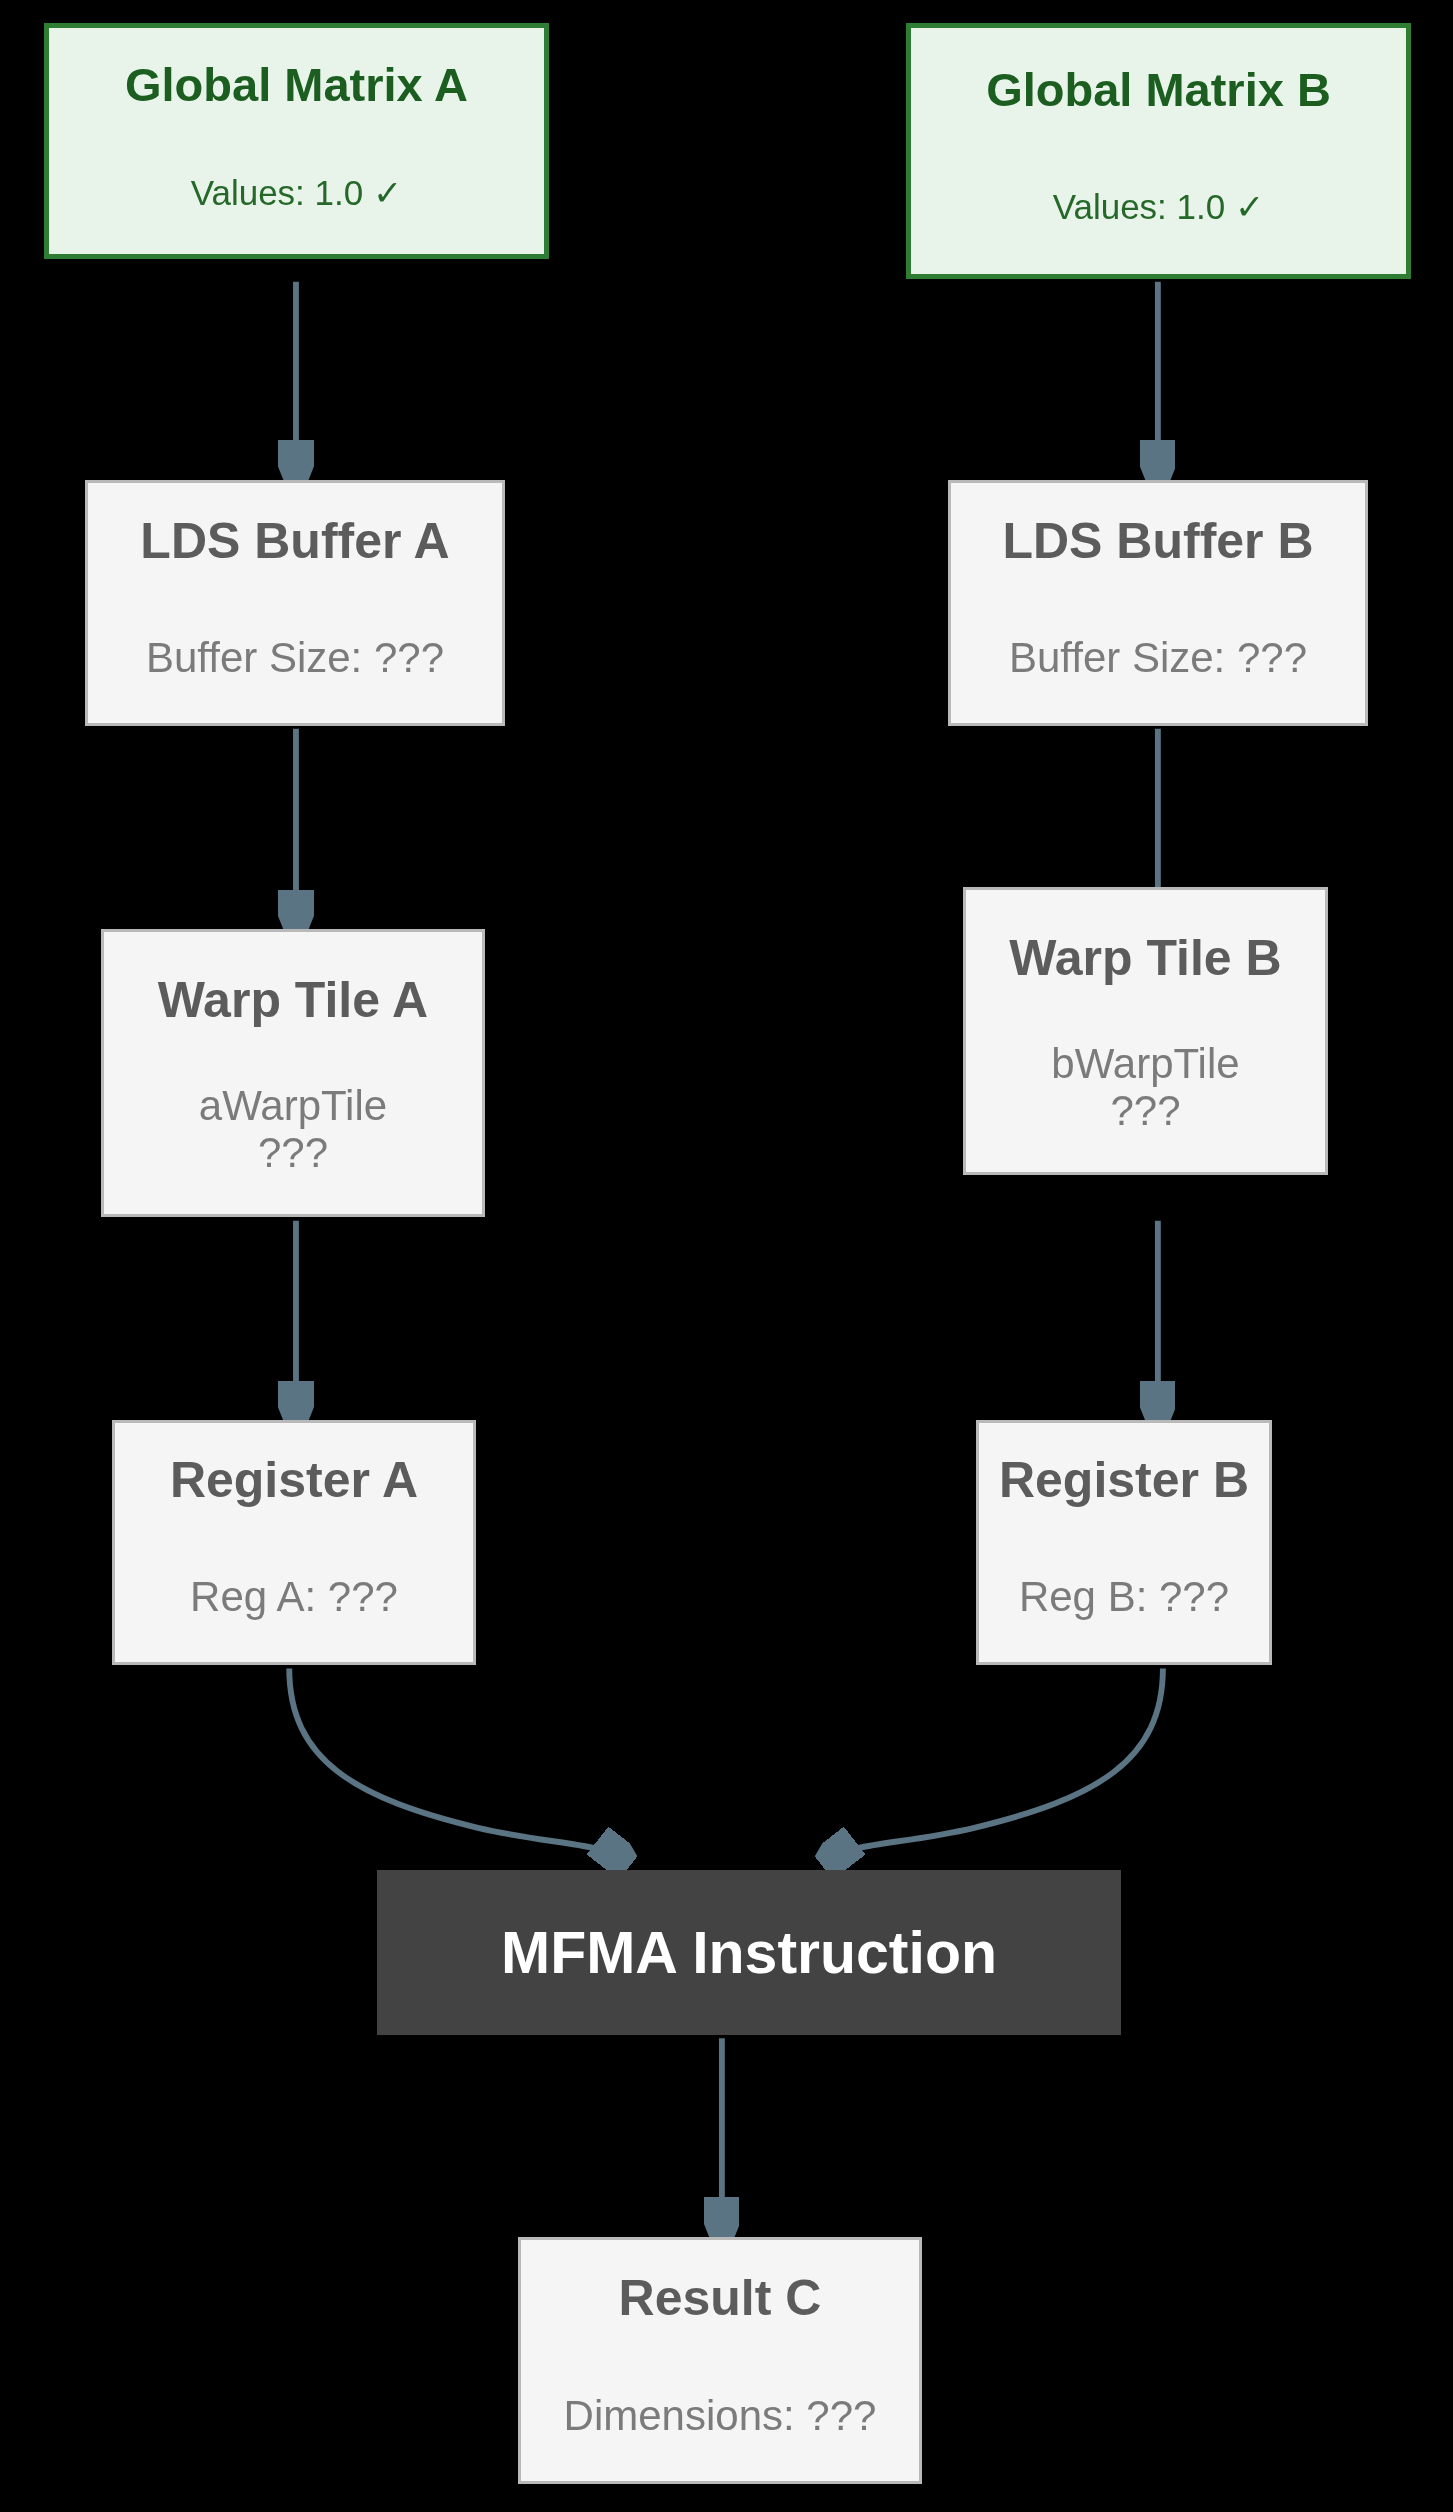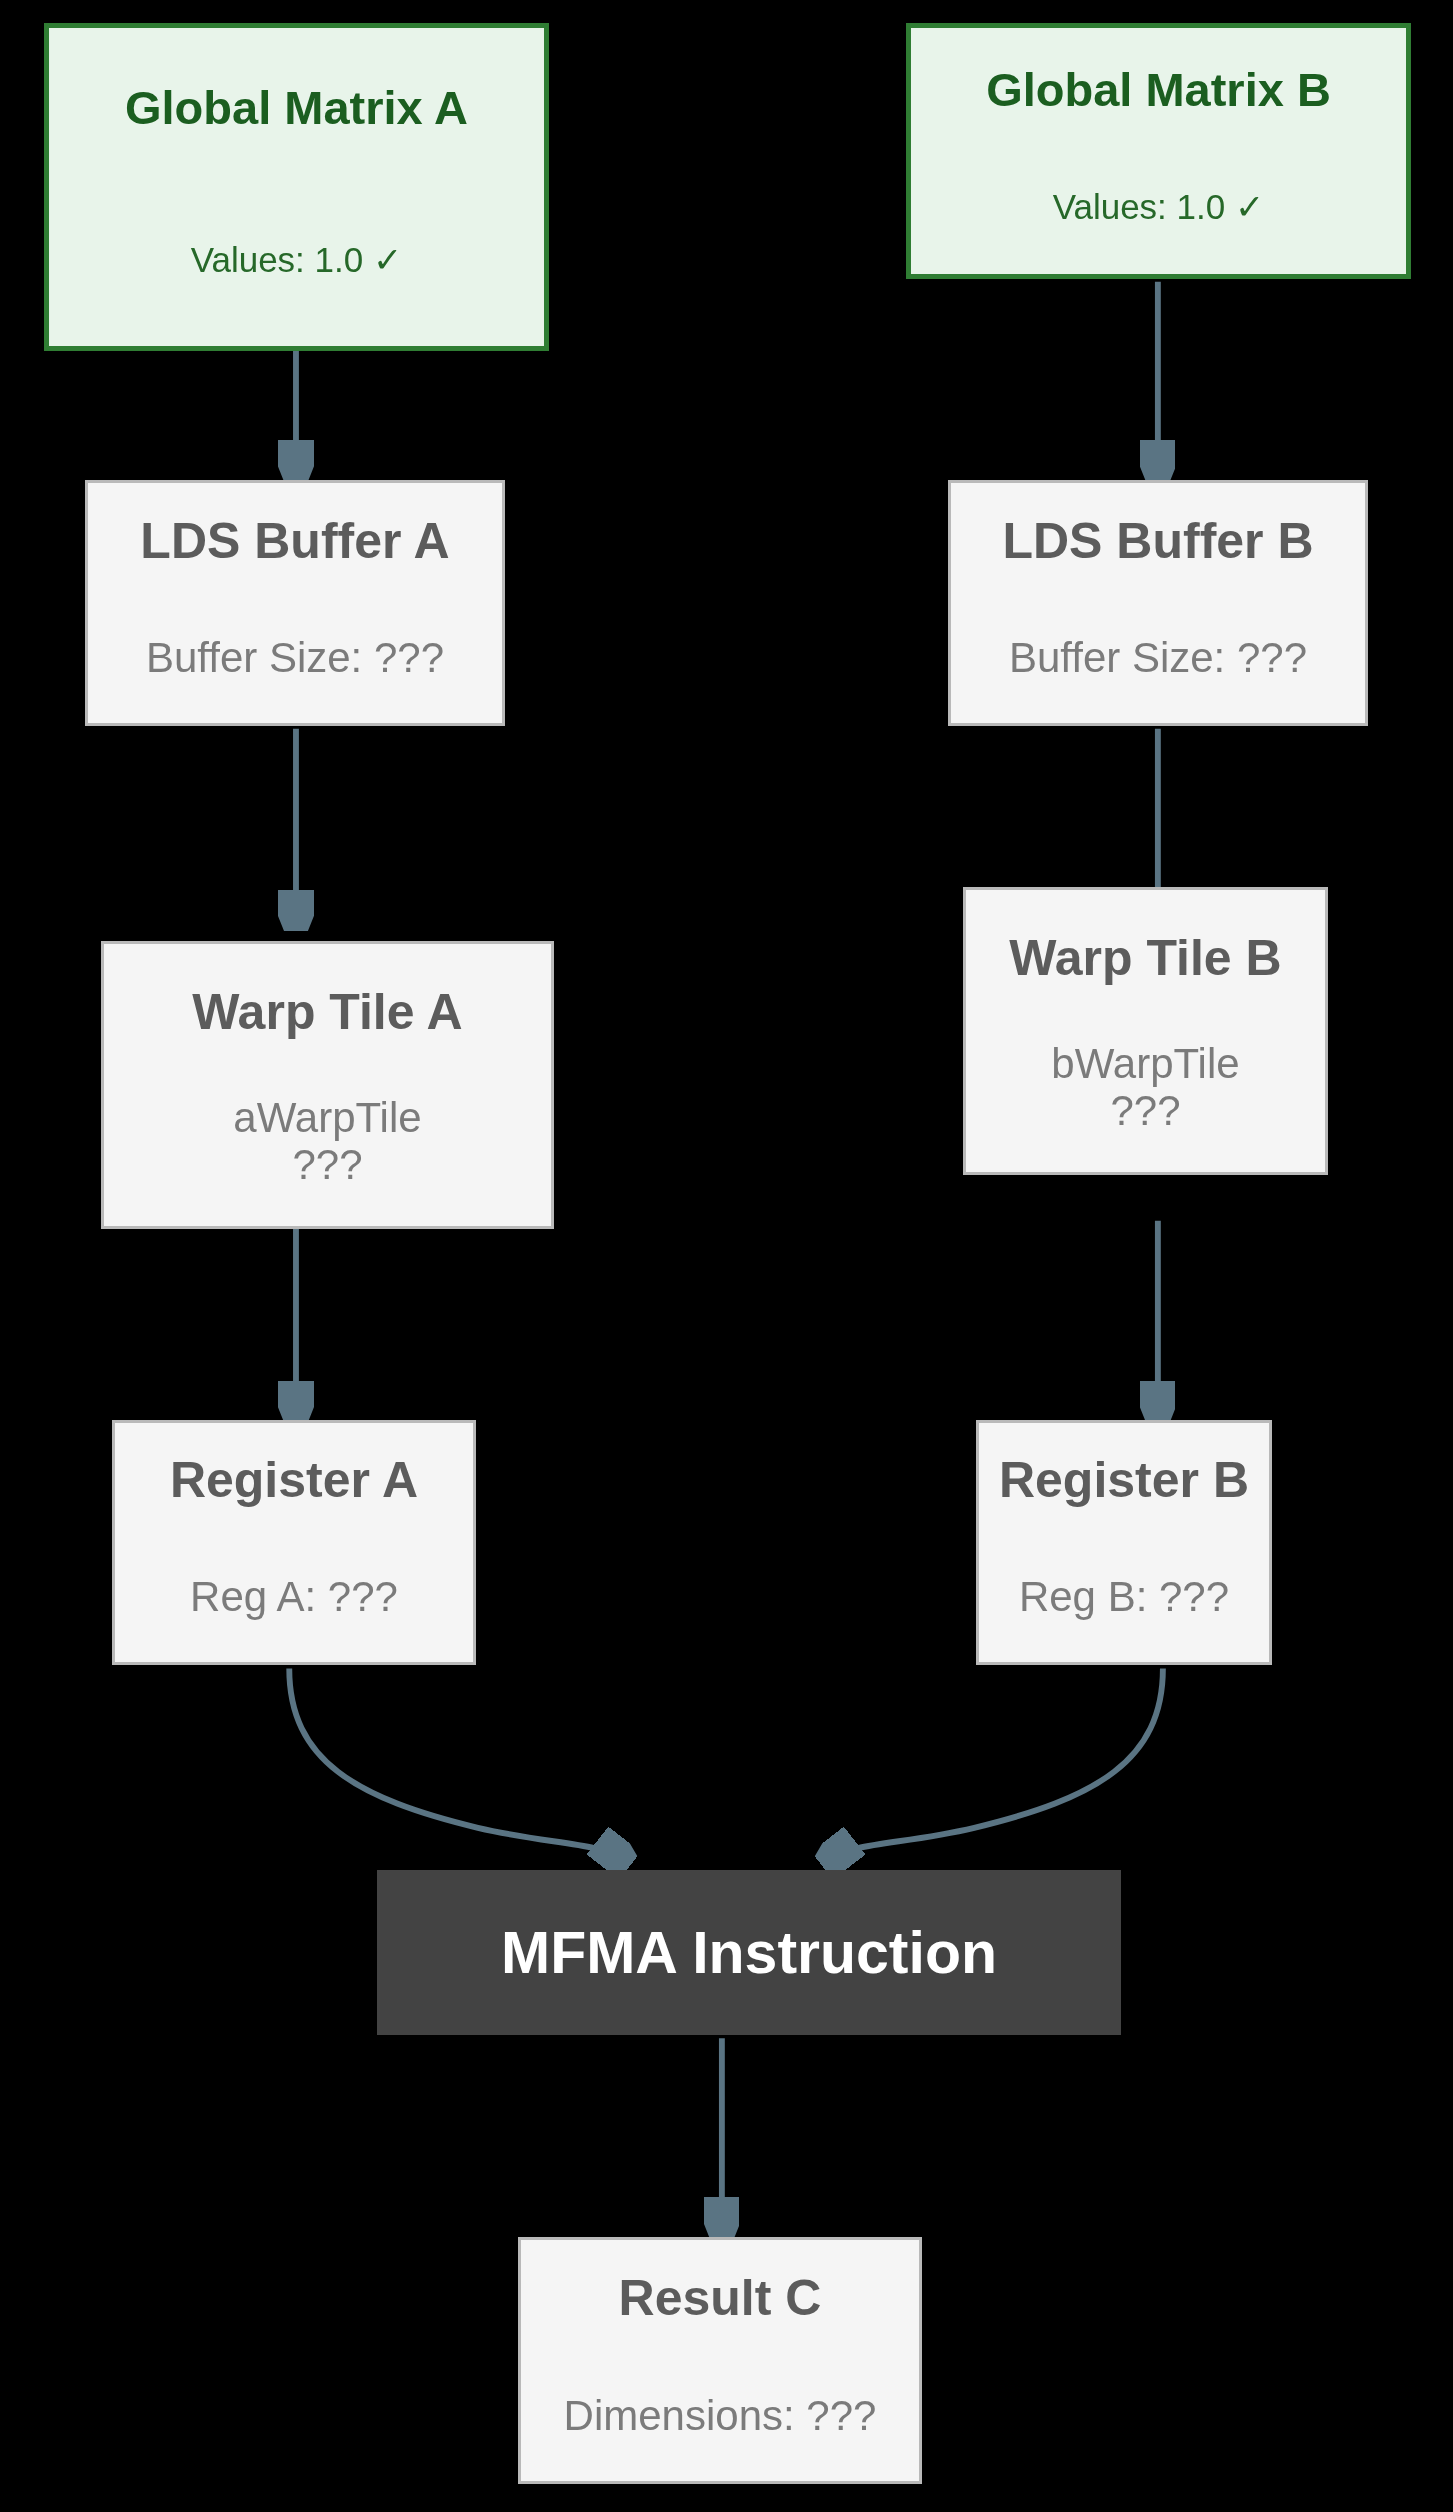--- a/index.html
+++ b/index.html
@@ -76,41 +76,41 @@
     <path d="M1381 336 V562" marker-end="url(#ah)"></path>
     <path d="M353 869 V1098" marker-end="url(#ah)"></path>
     <path d="M1381 869 V1098" marker-end="url(#ah)"></path>
     <path d="M353 1456 V1684" marker-end="url(#ah)"></path>
     <path d="M1381 1456 V1684" marker-end="url(#ah)"></path>
     <path d="M345 1990 C345 2100 425 2145 570 2180 C655 2200 715 2197 742 2218" marker-end="url(#ah)"></path>
     <path d="M1387 1990 C1387 2100 1307 2145 1162 2180 C1077 2200 1017 2197 990 2218" marker-end="url(#ah)"></path>
     <path d="M861 2431 V2658" marker-end="url(#ah)"></path>
   </svg>
 
-  <div class="node green" style="left:44px;top:22.6px;width:505px;height:328px;">
+  <div class="node green" style="left:44px;top:22.6px;width:505px;height:236px;">
     <div class="title">Global Matrix A</div>
     <div class="body">Values: 1.0 ✓</div>
   </div>
 
   <div class="node green" style="left:906px;top:22.6px;width:505px;height:256px;">
     <div class="title">Global Matrix B</div>
     <div class="body">Values: 1.0 ✓</div>
   </div>
 
   <div class="node gray" style="left:85px;top:480px;width:420px;height:246px;">
     <div class="title">LDS Buffer A</div>
     <div class="body">Buffer Size: ???</div>
   </div>
 
   <div class="node gray" style="left:948px;top:480px;width:420px;height:246px;">
     <div class="title">LDS Buffer B</div>
     <div class="body">Buffer Size: ???</div>
   </div>
 
-  <div class="node gray" style="left:101px;top:929px;width:453px;height:288px;margin-top:12px;">
+  <div class="node gray" style="left:101px;top:929px;width:384px;height:288px;">
     <div class="title">Warp Tile A</div>
     <div class="body two-line">
       <div>aWarpTile</div>
       <div>???</div>
     </div>
   </div>
 
   <div class="node gray" style="left:963px;top:887px;width:365px;height:288px;">
     <div class="title">Warp Tile B</div>
     <div class="body two-line">

